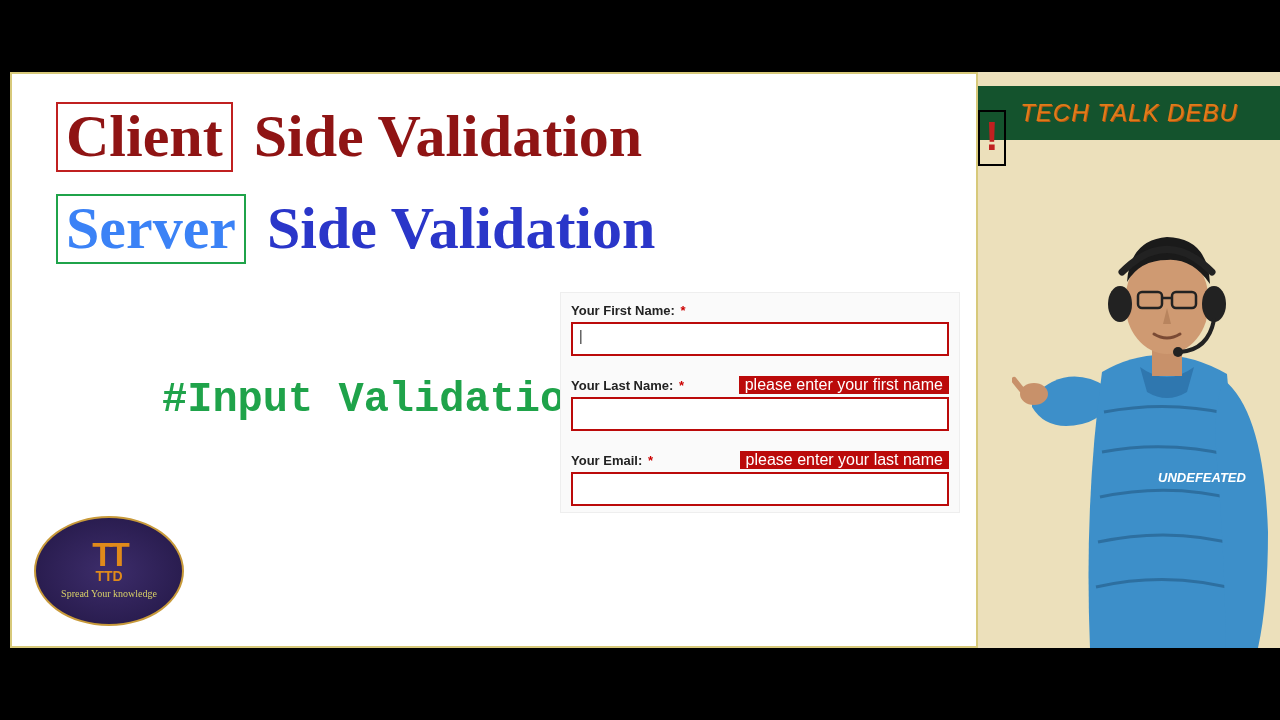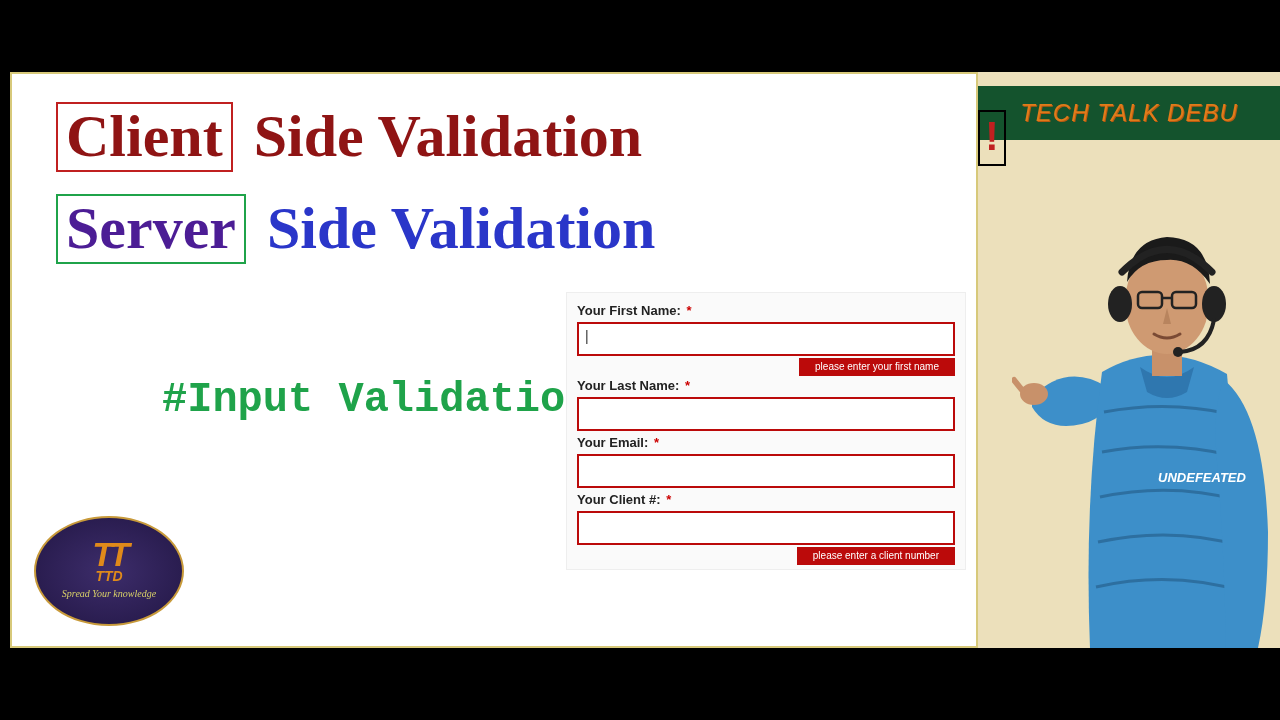--- a/index.html
+++ b/index.html
@@ -45,21 +45,21 @@
   .title1 .rest { color: #8f1414; margin-left: 6px; }
   .title2 {
     position: absolute;
     left: 44px;
     top: 120px;
     font-family: "Comic Sans MS", "Segoe Script", cursive;
     font-size: 60px;
     font-weight: 700;
   }
   .title2 .box {
-    color: #4c1d95;
+    color: #3b82f6;
     border: 2px solid #1fa34a;
     padding: 2px 8px 4px 8px;
     display: inline-block;
     line-height: 1;
   }
   .title2 .rest { color: #2a36c9; margin-left: 6px; }
   .hashtag {
     position: absolute;
     left: 150px;
     top: 302px;
@@ -75,21 +75,20 @@
     bottom: 20px;
     width: 150px;
     height: 110px;
     border-radius: 50%;
     background: radial-gradient(ellipse at center, #3d2d6b 0%, #2a1d50 70%, #1a1238 100%);
     border: 2px solid #c89a3a;
     display: flex;
     align-items: center;
     justify-content: center;
     flex-direction: column;
-    font-style: italic;
   }
   .circle-logo .tt {
     font-family: Arial, sans-serif;
     font-weight: 900;
     color: #e08a1a;
     font-size: 34px;
     letter-spacing: -4px;
     line-height: 0.7;
   }
   .circle-logo .ttd {
@@ -103,21 +102,21 @@
     font-family: 'Brush Script MT', cursive;
     color: #d8d068;
     font-size: 10px;
     margin-top: 4px;
     text-align: center;
   }
 
   
   .form-preview {
     position: absolute;
-    right: 10px;
+    right: 16px;
     top: 218px;
     width: 400px;
     background: #fafafa;
     border: 1px solid #eee;
     padding: 8px 10px 4px 10px;
     font-family: Arial, Helvetica, sans-serif;
   }
   .form-row { margin-bottom: 2px; }
   .form-label {
     font-size: 13px;
@@ -133,23 +132,24 @@
     margin-top: 3px;
     padding: 4px 6px;
     font-size: 14px;
     color: #333;
   }
   .form-err-wrap { text-align: right; height: 18px; }
   .form-err {
     display: inline-block;
     background: #bb0a0a;
     color: #fff;
-    font-size: 10px;
-    padding: 2px 16px;
+    font-size: 16px;
+    padding: 2px 6px;
     line-height: 14px;
+    margin-top: 20px;
   }
 
   
   .avatar-panel {
     position: absolute;
     left: 978px;
     top: 0;
     width: 302px;
     height: 576px;
     background: #ece0bb;
@@ -232,38 +232,31 @@
         <div class="form-err-wrap">
           <span class="form-err">please enter your first name</span>
         </div>
       </div>
       <div class="form-row">
         <span class="form-label">
           <span>Your Last Name:</span>
           <span class="star">*</span>
         </span>
         <div class="form-input"></div>
+        <div class="form-err-wrap">
+          <span class="form-err">please enter your last name</span>
+        </div>
       </div>
       <div class="form-row">
         <span class="form-label">
           <span>Your Email:</span>
           <span class="star">*</span>
         </span>
         <div class="form-input"></div>
       </div>
-      <div class="form-row">
-        <span class="form-label">
-          <span>Your Client #:</span>
-          <span class="star">*</span>
-        </span>
-        <div class="form-input"></div>
-        <div class="form-err-wrap">
-          <span class="form-err">please enter a client number</span>
-        </div>
-      </div>
     </div>
 
   </div>
 
   <div class="avatar-panel">
     <div class="banner">TECH TALK DEBU</div>
     <div class="exclaim-box">!</div>
 
     <div class="presenter">
       <svg viewBox="0 0 280 486">

